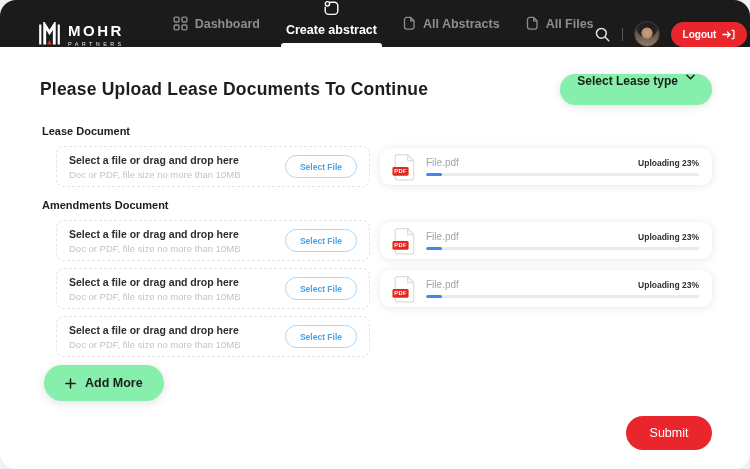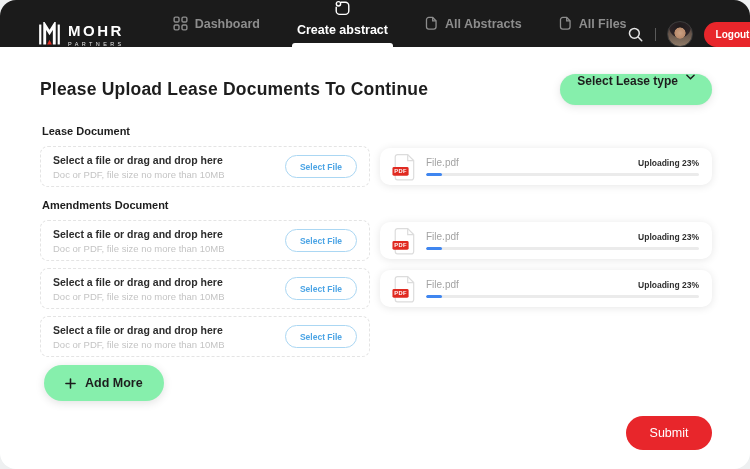--- a/index.html
+++ b/index.html
@@ -5,21 +5,21 @@
   * { box-sizing: border-box; margin: 0; padding: 0; }
   html, body { background:#eef0f1; font-family:"Liberation Sans", sans-serif; }
   .app { width:750px; height:469px; background:#fff; border-radius:16px; overflow:hidden; position:relative; }
 
   
   .navbar { height:47px; background:#1b1b1b; display:flex; align-items:flex-end; padding:0 38px; }
   .brand { display:flex; align-items:center; gap:7px; }
   .brand-text { display:flex; flex-direction:column; }
   .brand-title { color:#fff; font-size:15px; font-weight:bold; letter-spacing:2.5px; line-height:1; }
   .brand-sub { color:#e6e6e6; font-size:5.5px; letter-spacing:3.4px; margin-top:3px; }
-  .nav-menu { display:flex; gap:37px; margin-left:48px; align-items:center; height:100%; }
+  .nav-menu { display:flex; gap:26px; margin-left:48px; align-items:center; height:100%; }
   .nav-item { display:flex; align-items:center; gap:7px; color:#8d8d8d; font-size:12.5px; font-weight:600;
               height:100%; position:relative; cursor:pointer; white-space:nowrap; }
   .nav-item.active { color:#fff;flex-direction:column; }
   .nav-item.active::after { content:""; position:absolute; left:-5px; right:-5px; bottom:0; height:4px;
               background:#fff; border-radius:3px 3px 0 0; }
   .nav-right { margin-left:auto; display:flex; align-items:center; gap:11px; }
   .nav-divider { width:1px; height:13px; background:#5a5a5a; }
   .avatar { width:26px; height:26px; border-radius:50%; border:1px solid #3a3a3a; cursor:pointer;
       background:
         radial-gradient(circle at 50% 46%, #caa183 0%, #b98a6b 30%, rgba(0,0,0,0) 33%),
@@ -36,21 +36,21 @@
   .lease-select { background:#86efac; border:none; box-shadow:0 2px 10px rgba(0,0,0,0.10), 0 0 2px rgba(0,0,0,0.05);
       border-radius:17px; height:31px; padding:0 17px; font-size:12px; font-weight:700; color:#1d1d1d;
       display:flex; align-items:flex-start; gap:8px; cursor:pointer; font-family:"Liberation Sans", sans-serif; }
 
   .section-label { font-size:11px; font-weight:700; color:#1d1d1d; margin:20px 2px 9px; }
   .section-label.second { margin-top:12px; }
 
   .row { display:grid; grid-template-columns:330px 1fr; gap:10px; margin-bottom:7px; align-items:center; }
 
   .upload-box { border:1.5px dashed #e4e4e4; border-radius:8px; height:41px; padding:0 12px;
-      display:flex; align-items:center; justify-content:space-between; background:#fff; }
+      display:flex; align-items:center; justify-content:space-between; background:#fff;margin-left:16px; }
   .upload-title { font-size:10.5px; font-weight:600; color:#2d2d2d; }
   .upload-sub { font-size:9.5px; color:#c4c4c4; margin-top:3px; }
   .select-file-btn { border:1px solid #abd7f3; color:#4ba4e5; background:#fff; border-radius:12px; height:23px;
       padding:0 14px; font-size:8.5px; font-weight:700; cursor:pointer; font-family:"Liberation Sans", sans-serif; }
 
   .file-card { background:#fff; border-radius:10px; box-shadow:0 1px 8px rgba(0,0,0,0.10); height:37px;
       padding:0 13px 0 12px; display:flex; align-items:center; gap:10px; }
   .file-main { flex:1; }
   .file-topline { display:flex; justify-content:space-between; align-items:baseline; }
   .file-name { font-size:10px; color:#a3a3a3; }

